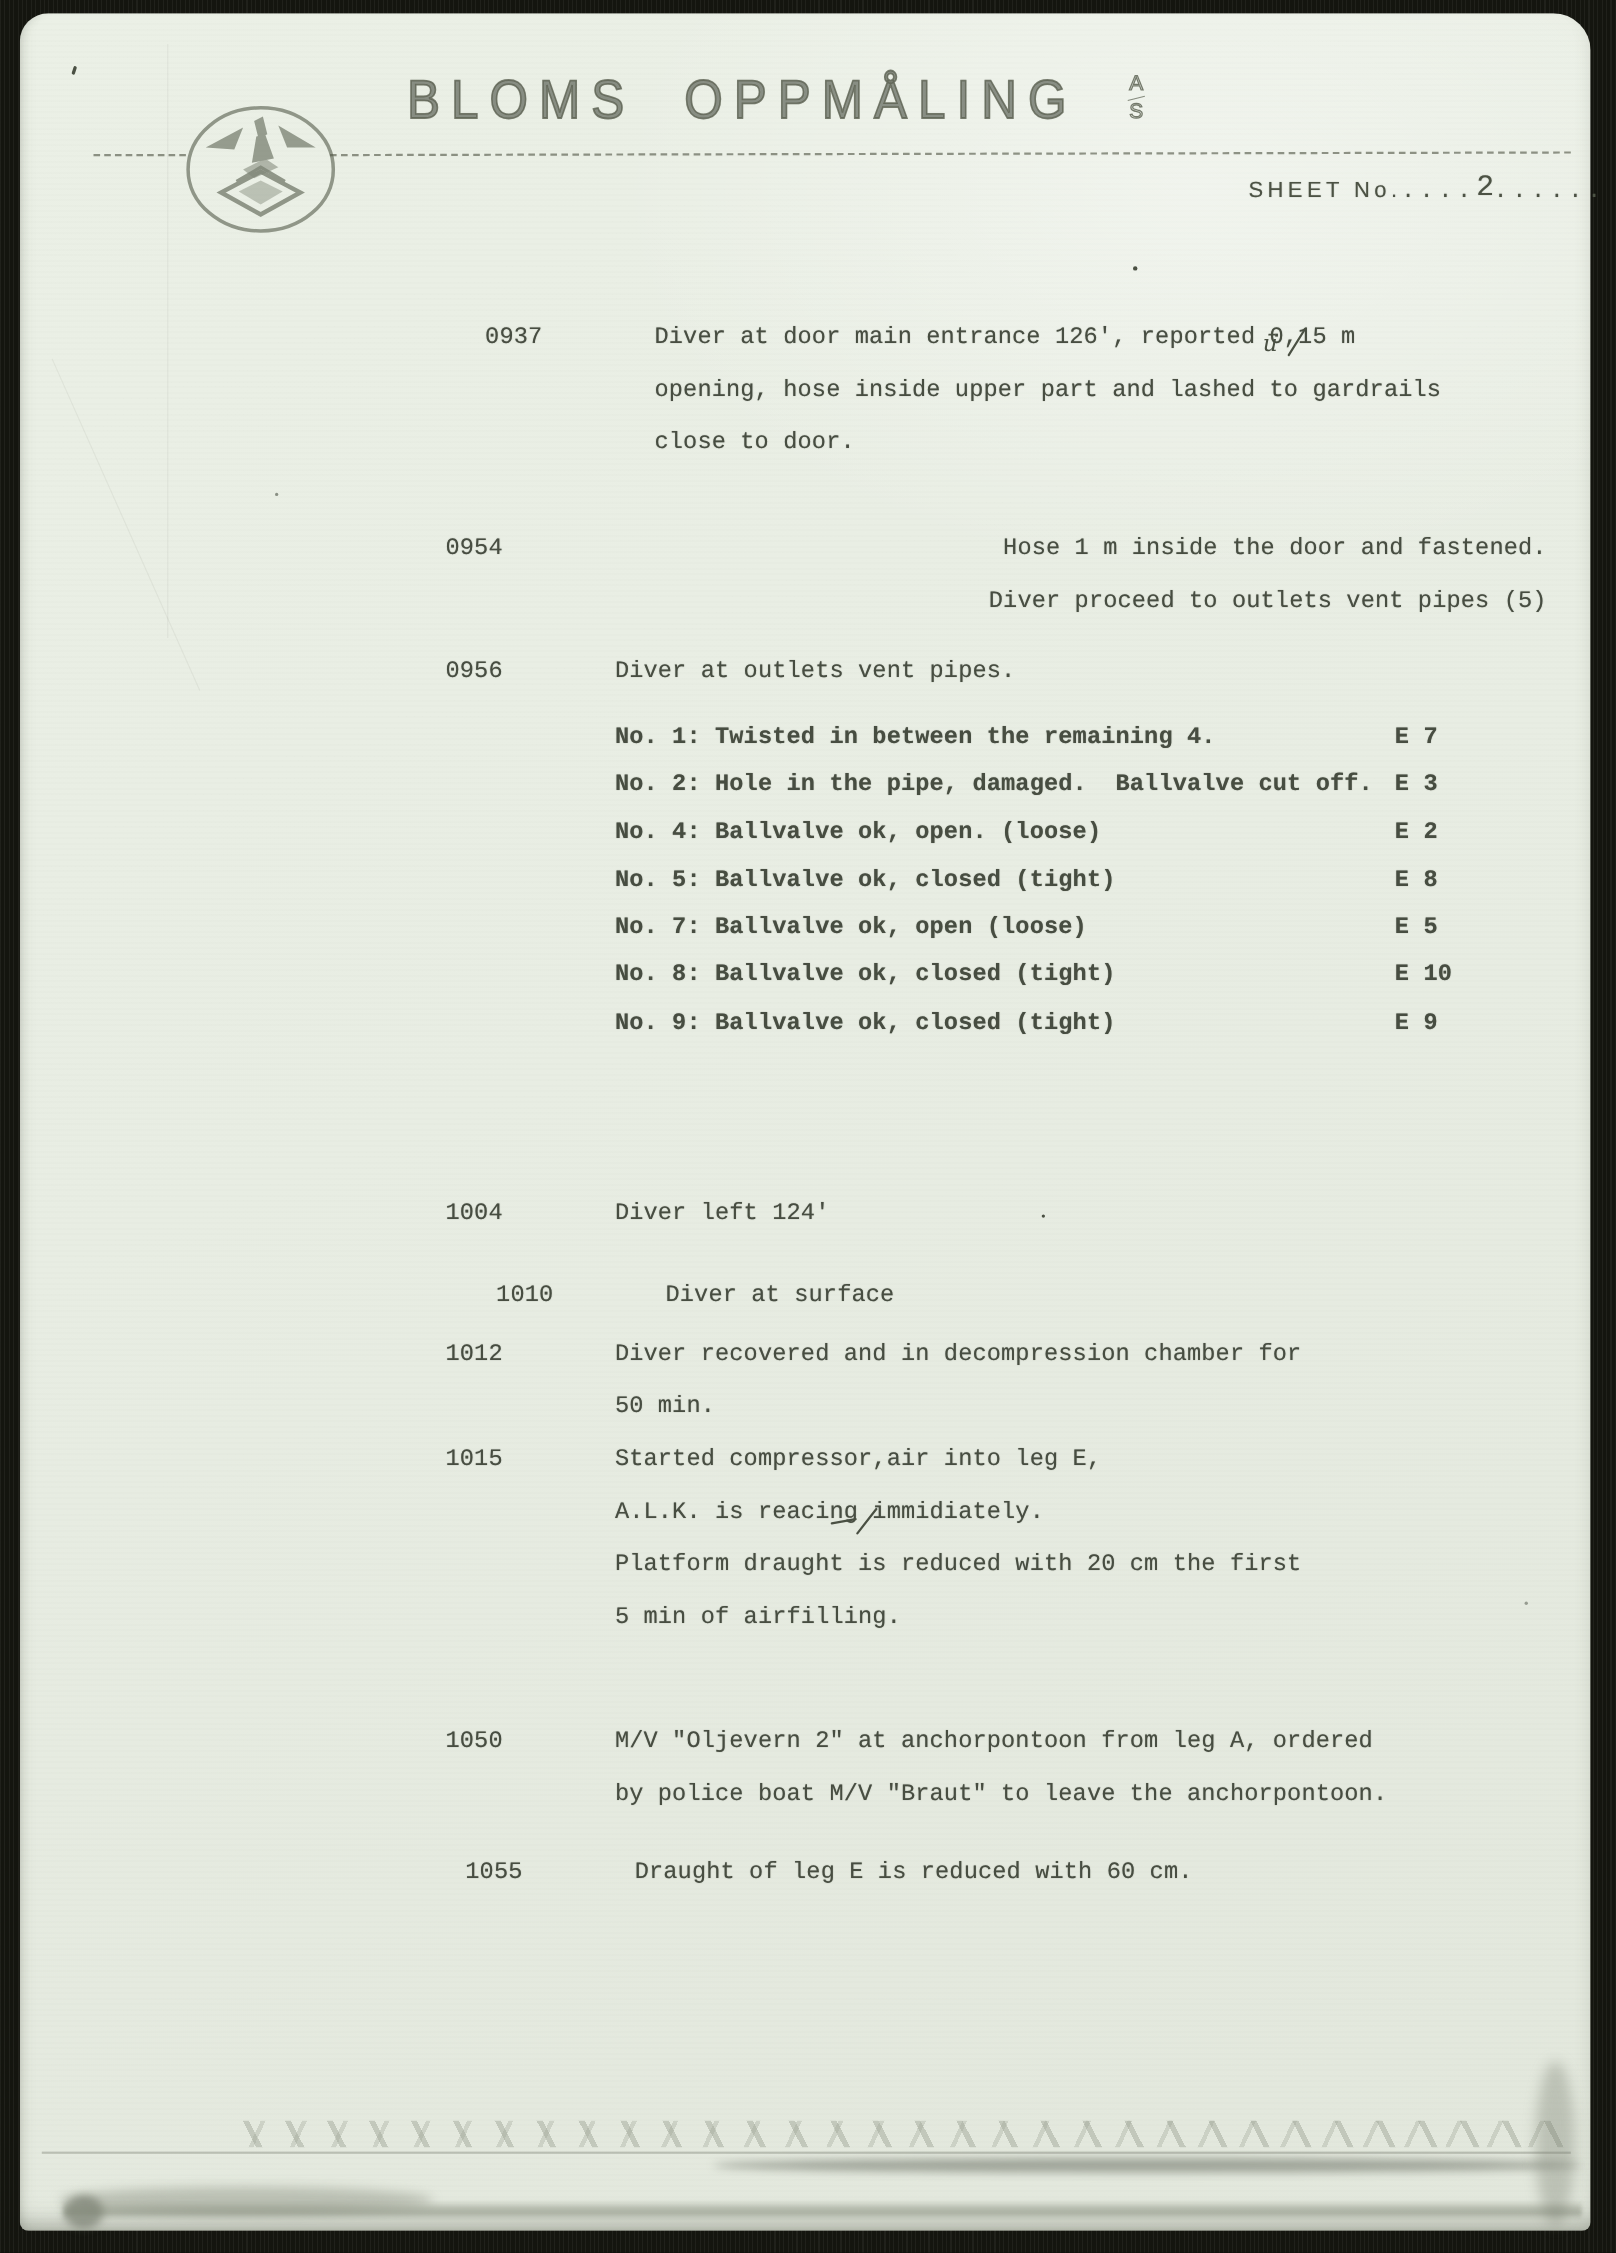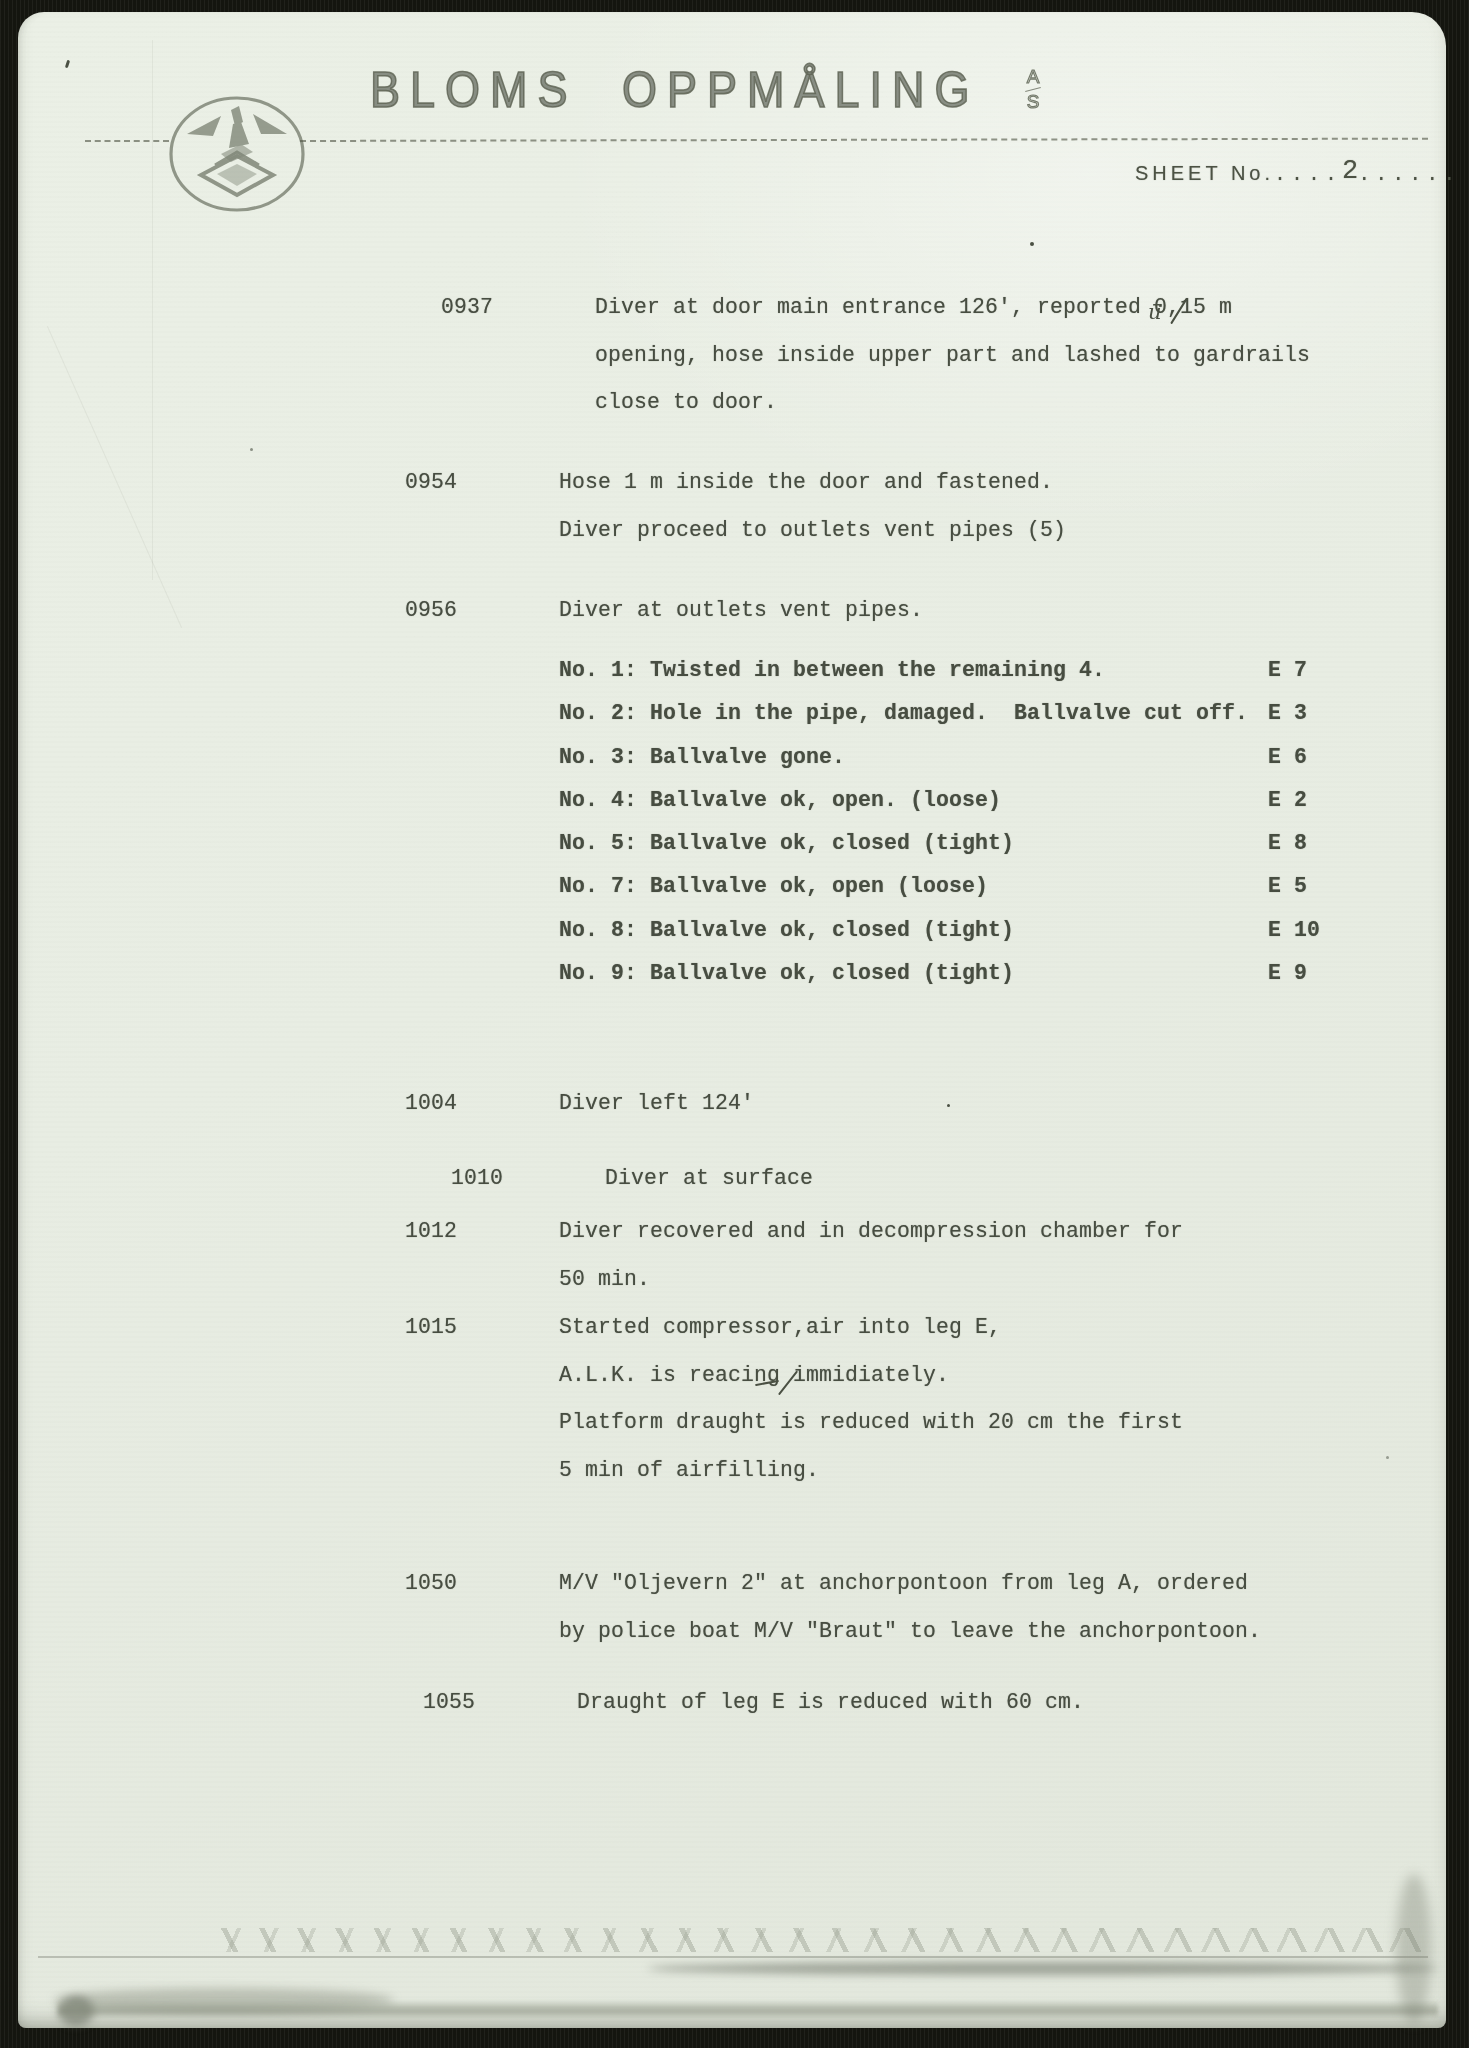--- a/index.html
+++ b/index.html
@@ -110,35 +110,34 @@
 
     <div id="entries">
         <div class="entry ink" style="top: 272px; margin-left: 36px;">
           <div class="time">0937</div>
           <div class="lines">
             <div class="line">Diver at door main entrance 126', reported 0,15 m</div>
             <div class="line">opening, hose inside upper part and lashed to gardrails</div>
             <div class="line">close to door.</div>
           </div>
         </div>
-        <div class="entry ink" style="top: 447px;">
+        <div class="entry ink" style="top: 464px; text-align: right;">
           <div class="time">0954</div>
           <div class="lines">
             <div class="line">Hose 1 m inside the door and fastened.</div>
             <div class="line">Diver proceed to outlets vent pipes (5)</div>
           </div>
         </div>
         <div class="entry ink" style="top: 575px;">
           <div class="time">0956</div>
           <div class="lines">
             <div class="line">Diver at outlets vent pipes.</div>
             <div class="valve-list">
               <div class="vrow"><span class="vtext">No. 1: Twisted in between the remaining 4.</span><span class="vcode">E 7</span></div>
               <div class="vrow"><span class="vtext">No. 2: Hole in the pipe, damaged.  Ballvalve cut off.</span><span class="vcode">E 3</span></div>
-              <div class="vrow"><span class="vtext">No. 3: Ballvalve gone.</span><span class="vcode">E 6</span></div>
               <div class="vrow"><span class="vtext">No. 4: Ballvalve ok, open. (loose)</span><span class="vcode">E 2</span></div>
               <div class="vrow"><span class="vtext">No. 5: Ballvalve ok, closed (tight)</span><span class="vcode">E 8</span></div>
               <div class="vrow"><span class="vtext">No. 7: Ballvalve ok, open (loose)</span><span class="vcode">E 5</span></div>
               <div class="vrow"><span class="vtext">No. 8: Ballvalve ok, closed (tight)</span><span class="vcode">E 10</span></div>
               <div class="vrow"><span class="vtext">No. 9: Ballvalve ok, closed (tight)</span><span class="vcode">E 9</span></div>
             </div>
           </div>
         </div>
         <div class="entry ink" style="top: 1068px;">
           <div class="time">1004</div>

